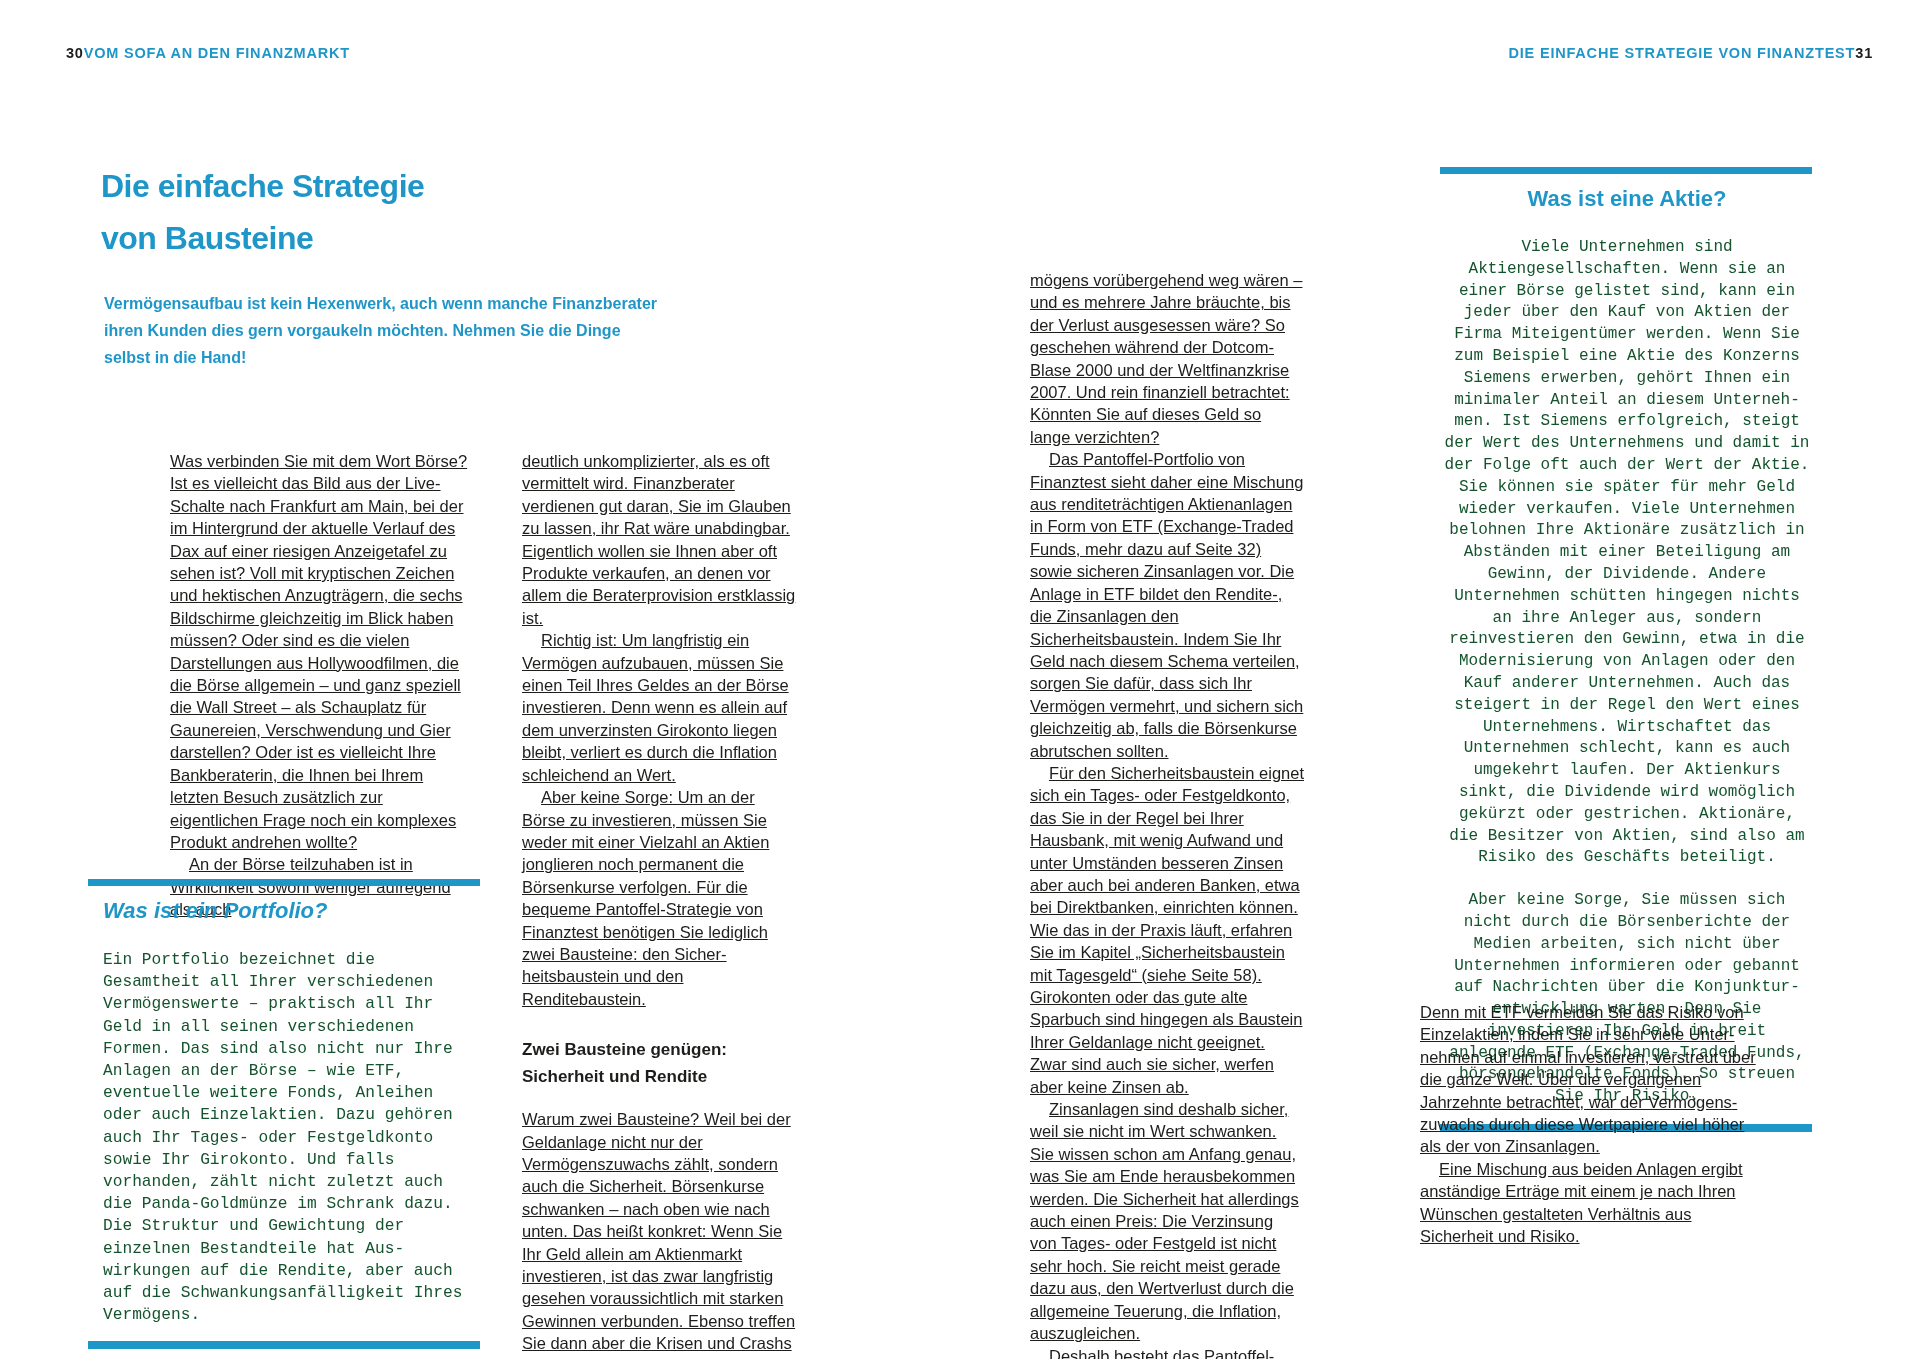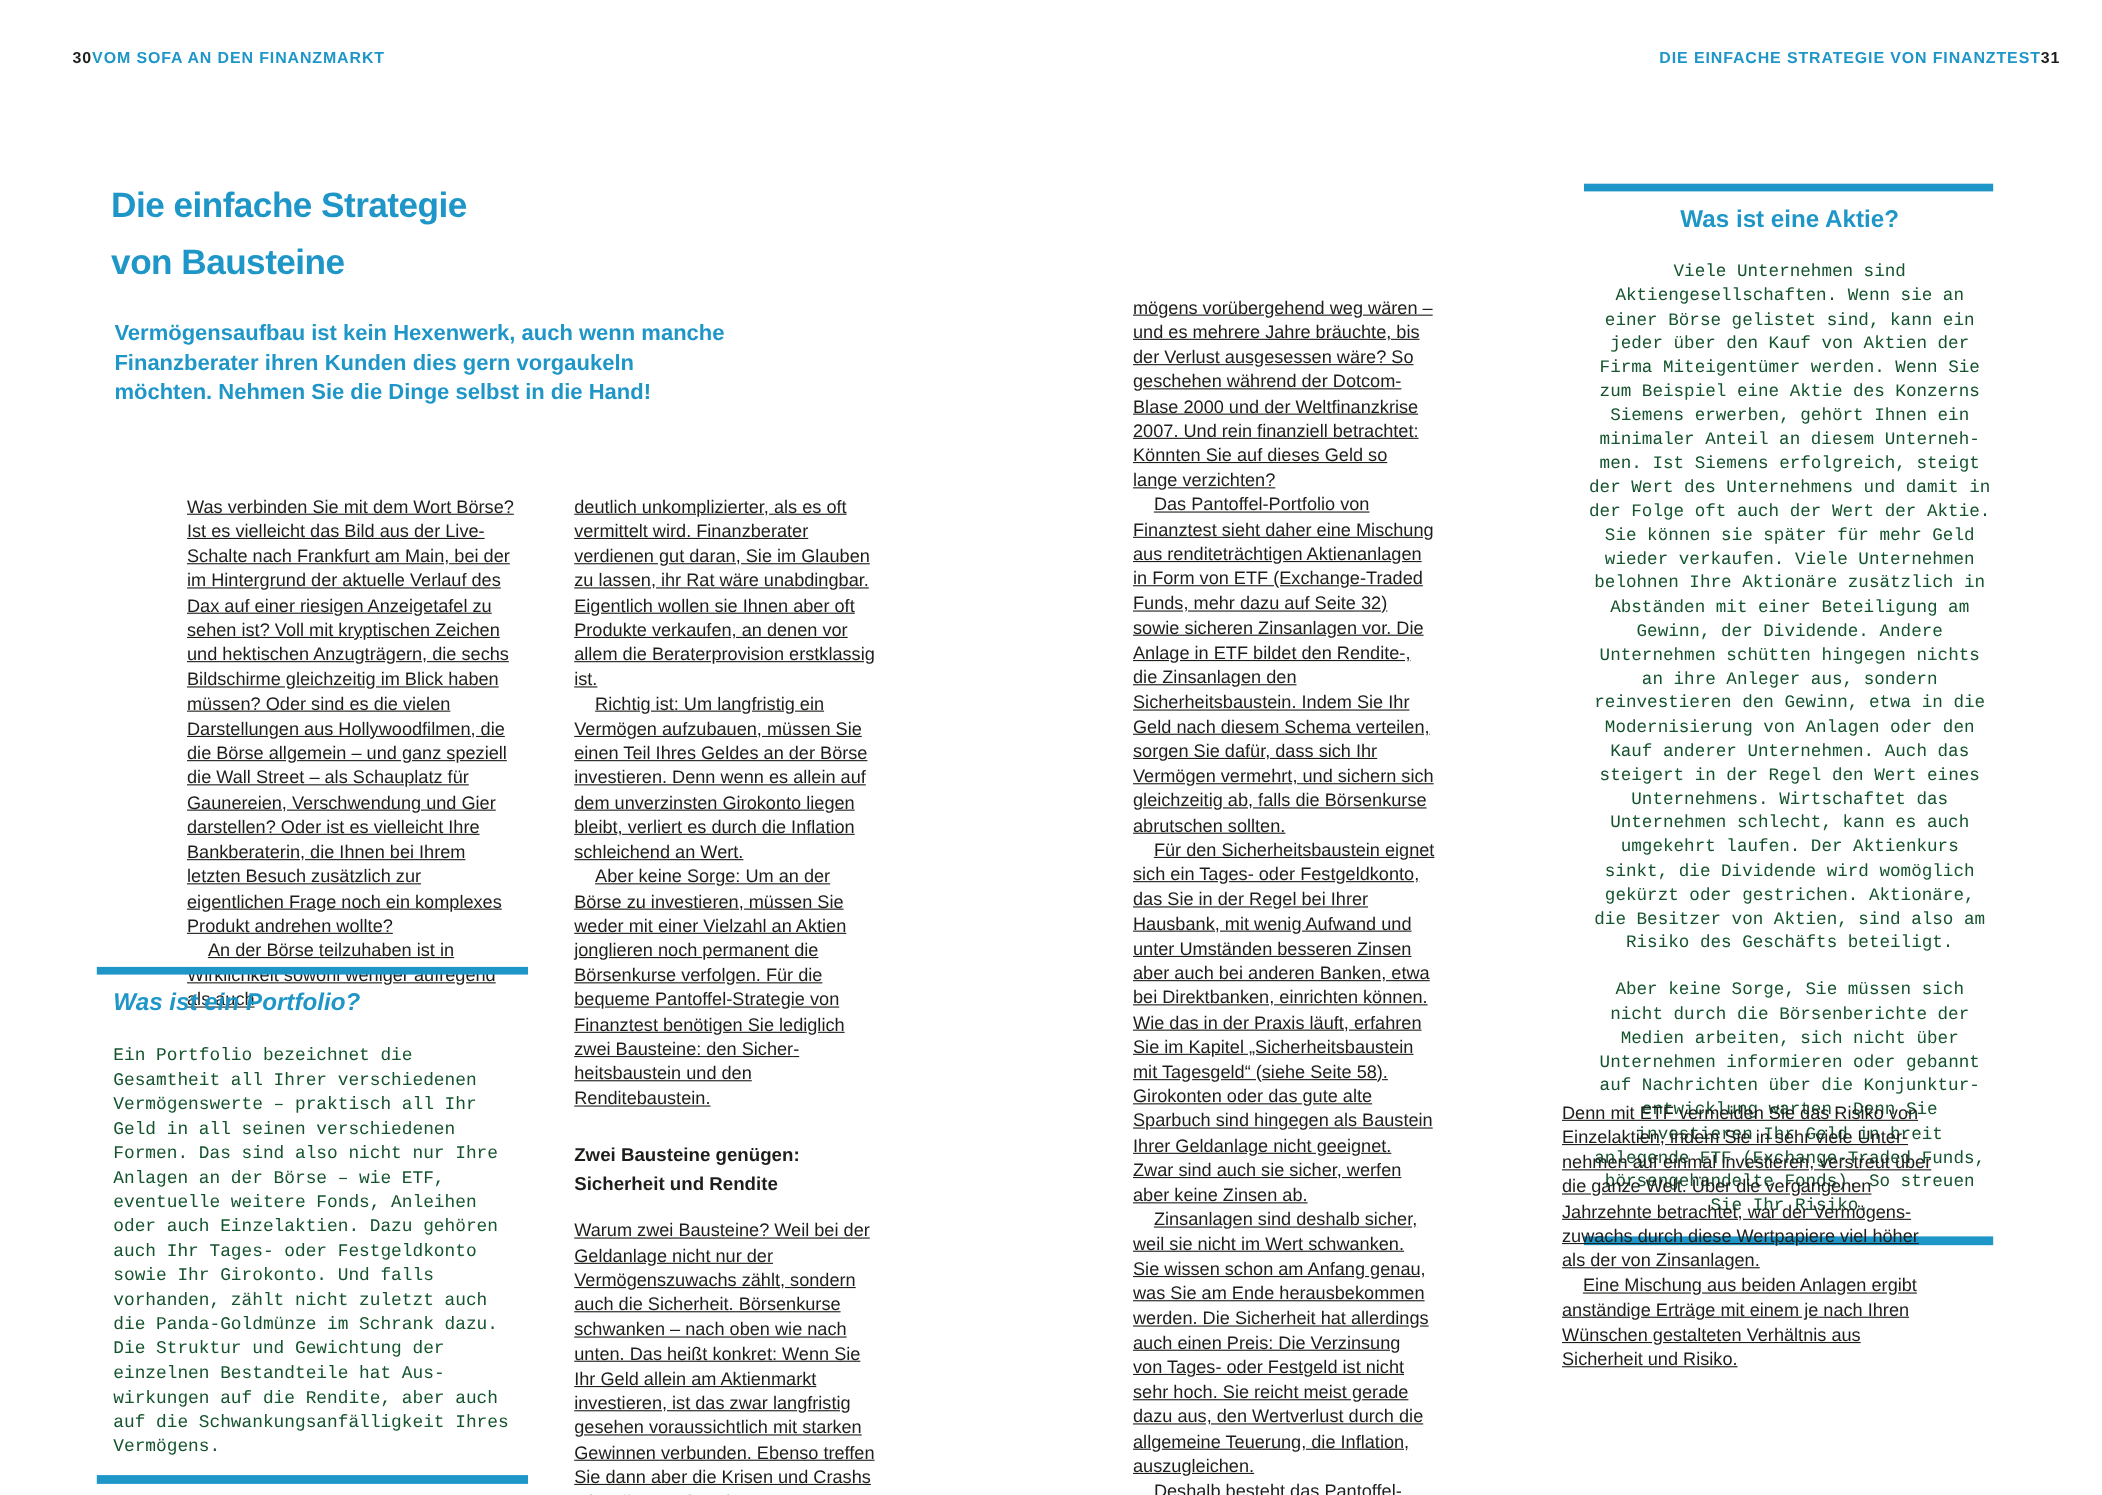--- a/index.html
+++ b/index.html
@@ -39,21 +39,21 @@
     font-weight: bold;
     letter-spacing: -0.5px;
     color: #1f96c8;
   }
   .subtitle {
     position: absolute;
     left: 104px;
     top: 290px;
     width: 562px;
     margin: 0;
-    font-size: 20px;
+    font-size: 16px;
     line-height: 27px;
     font-weight: bold;
     color: #1f96c8;
   }
 
   
   .col {
     position: absolute;
     font-size: 16.5px;
     line-height: 22.4px;

